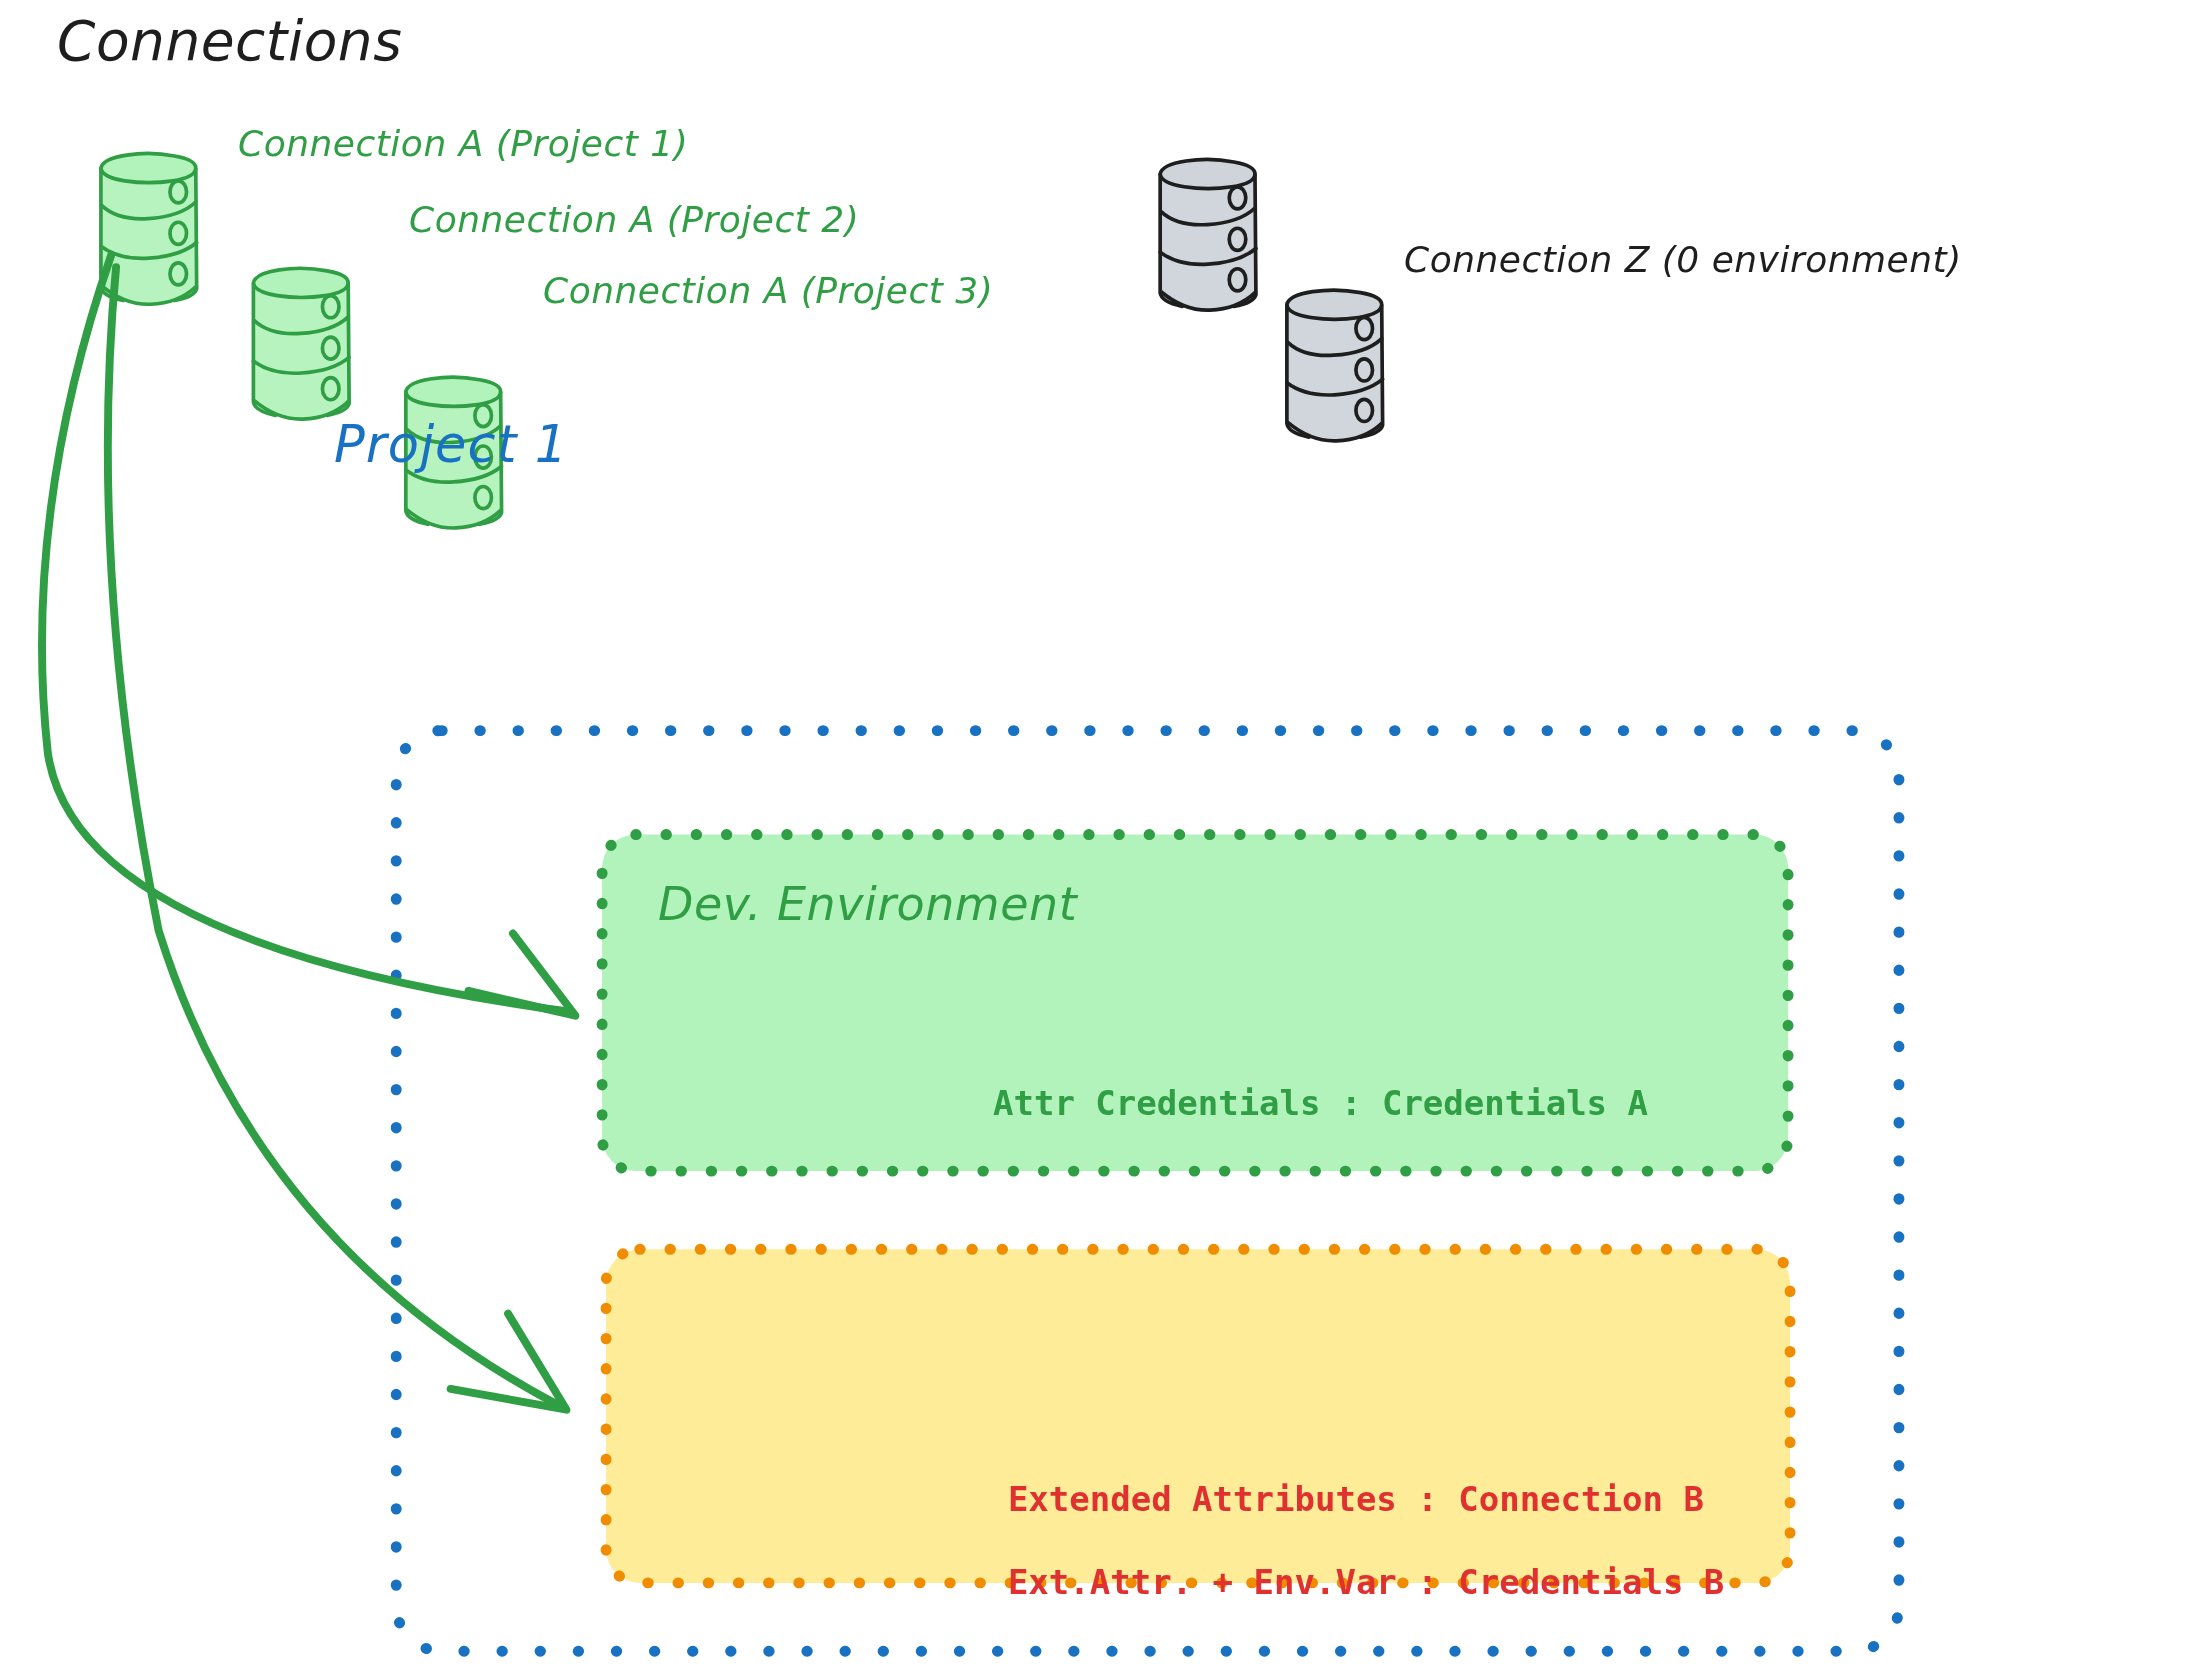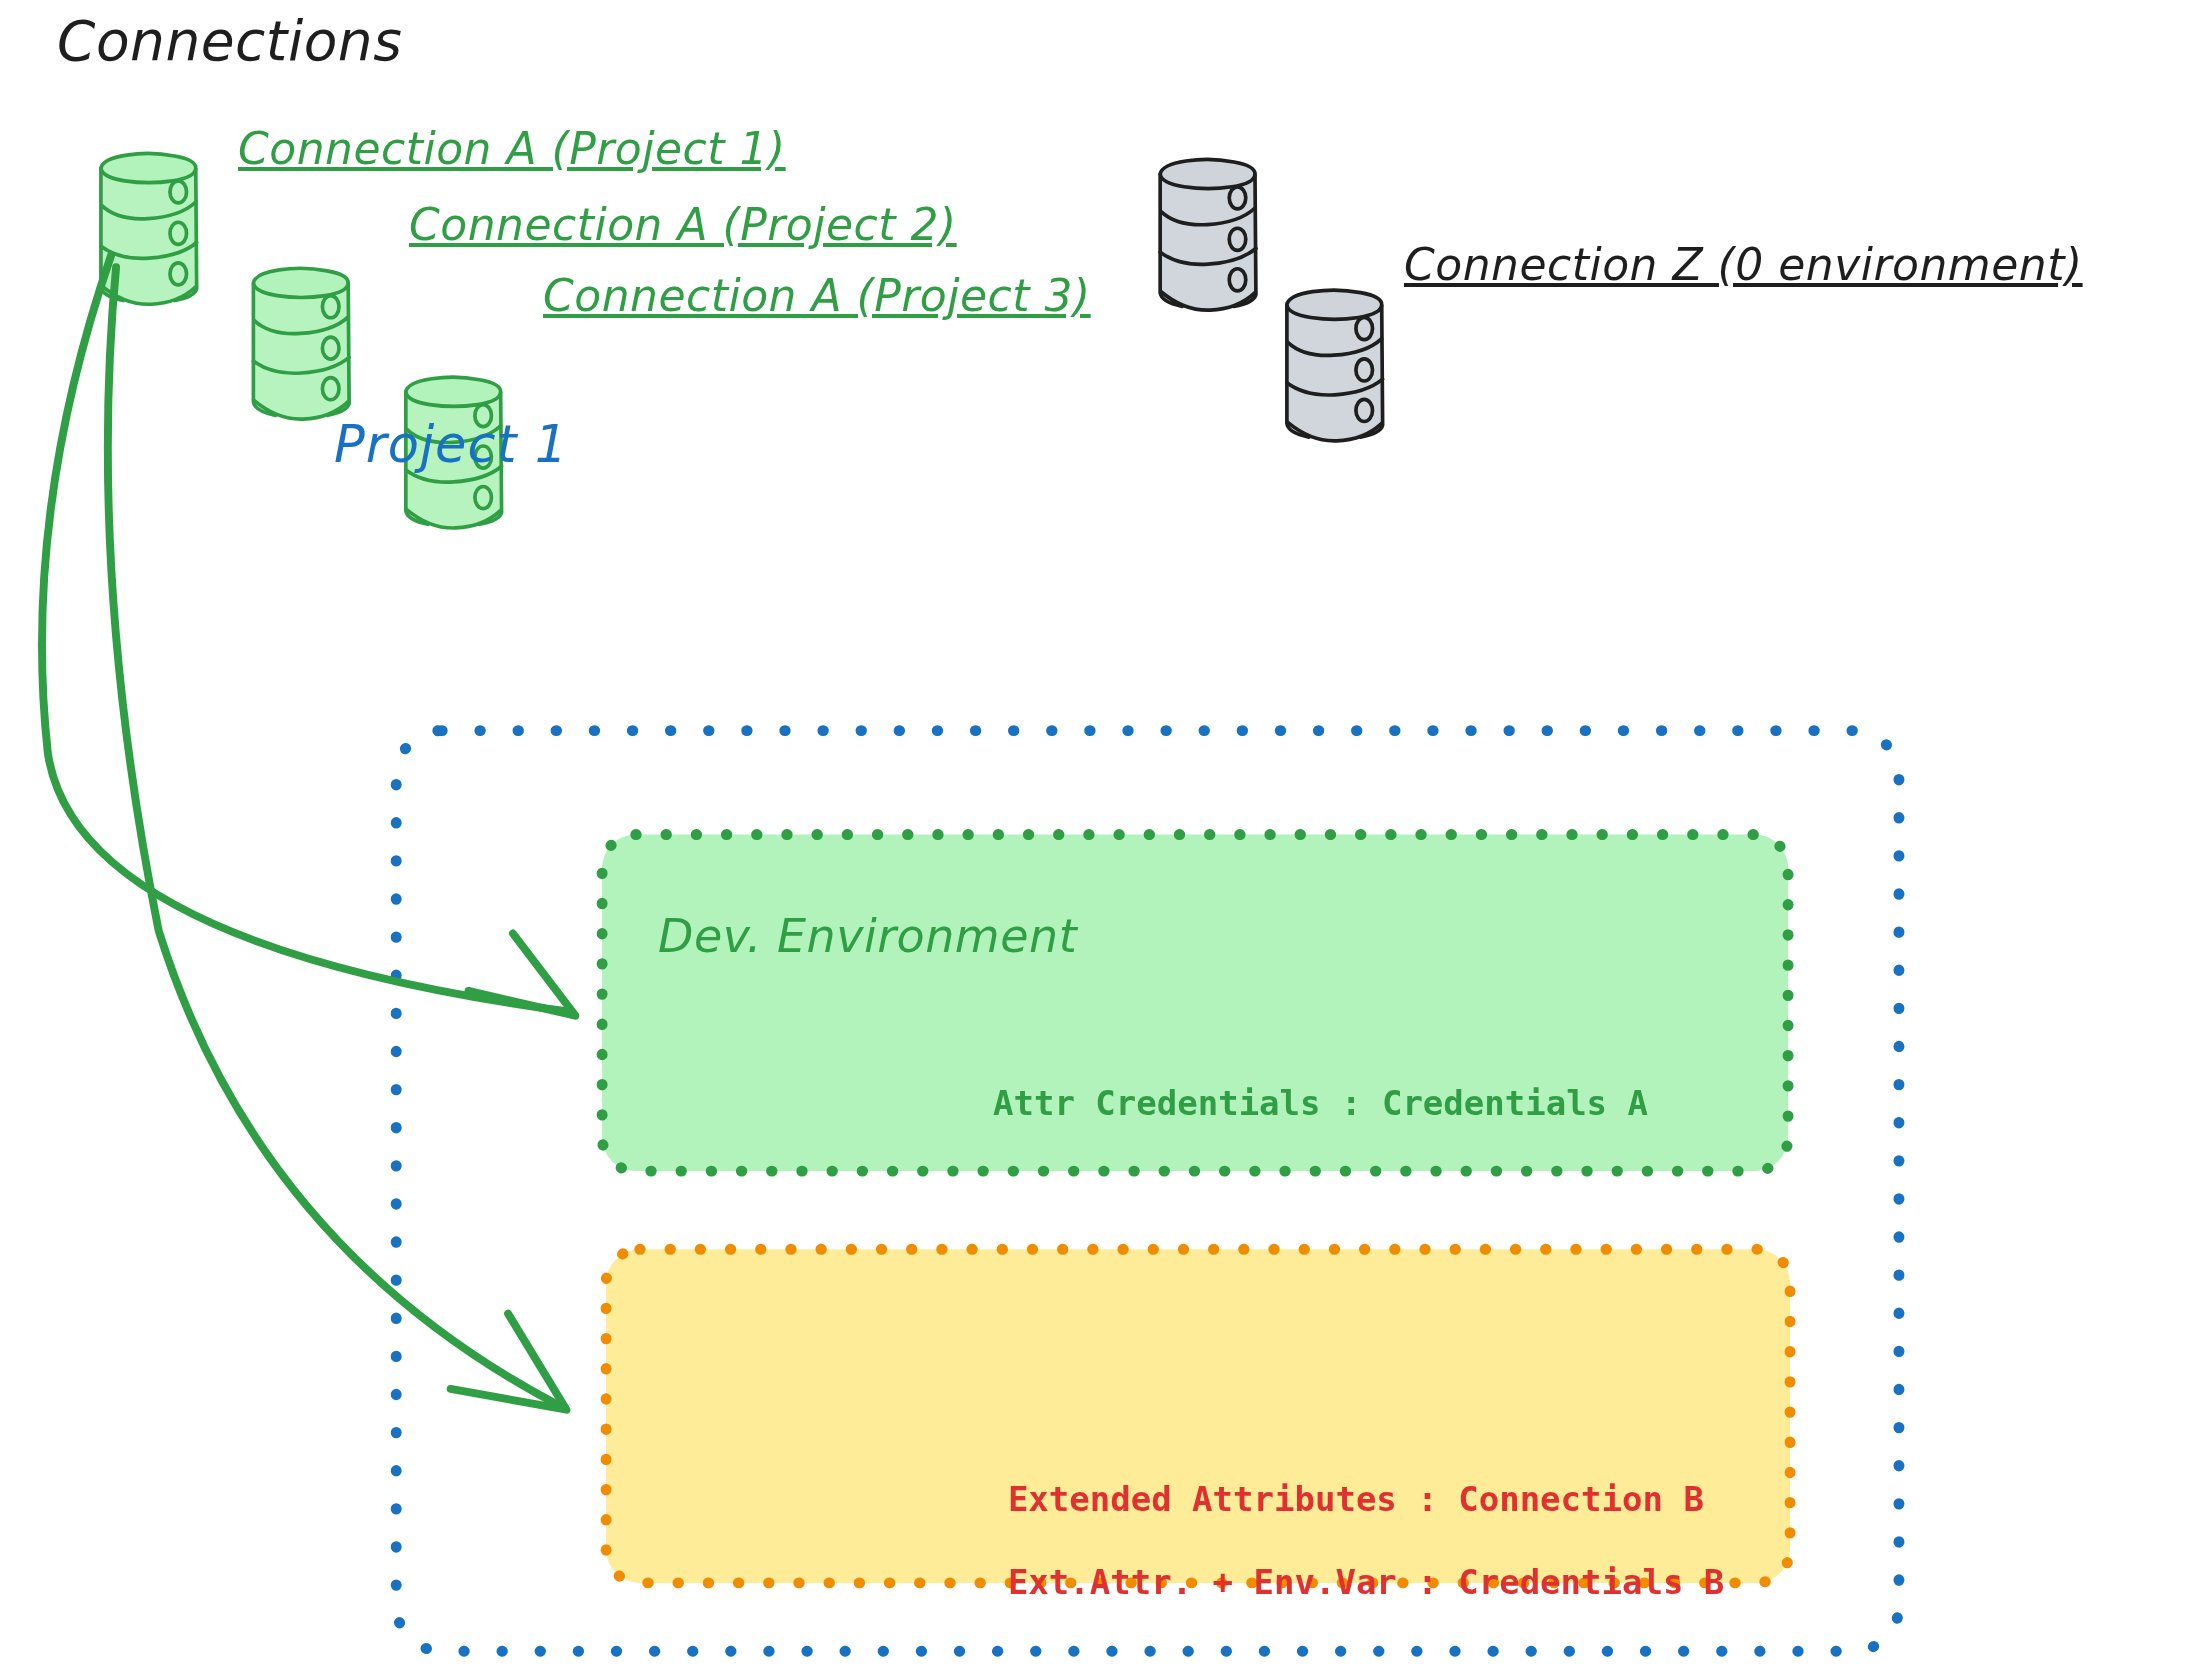--- a/index.html
+++ b/index.html
@@ -41,38 +41,36 @@
     line-height: 1.22;
   }
   .title-connections {
     left: 57px;
     top: 8px;
     font-size: 55px;
     color: #1e1e1e;
     letter-spacing: 0.5px;
   }
   .conn-label {
-    font-size: 44px;
+    font-size: 36px;
     letter-spacing: 0.5px;
-    text-decoration: underline;
   }
   .conn-green { color: #2f9e44; }
   .conn-dark  { color: #1e1e1e; }
 
   .title-project {
     left: 334px;
     top: 414px;
     font-size: 51px;
     color: #1971c2;
     letter-spacing: 1px;
   }
   .env-title {
     font-size: 46px;
     letter-spacing: 0.5px;
-    margin-top: 32px;
   }
   .env-title-dev  { color: #2f9e44; left: 658px; top: 876px; }
   .env-title-prod { color: #f08c00; left: 668px; top: 1295px; }
 
   .code-green {
     color: #2f9e44;
     font-size: 34px;
     left: 993px;
     top: 1083px;
   }

